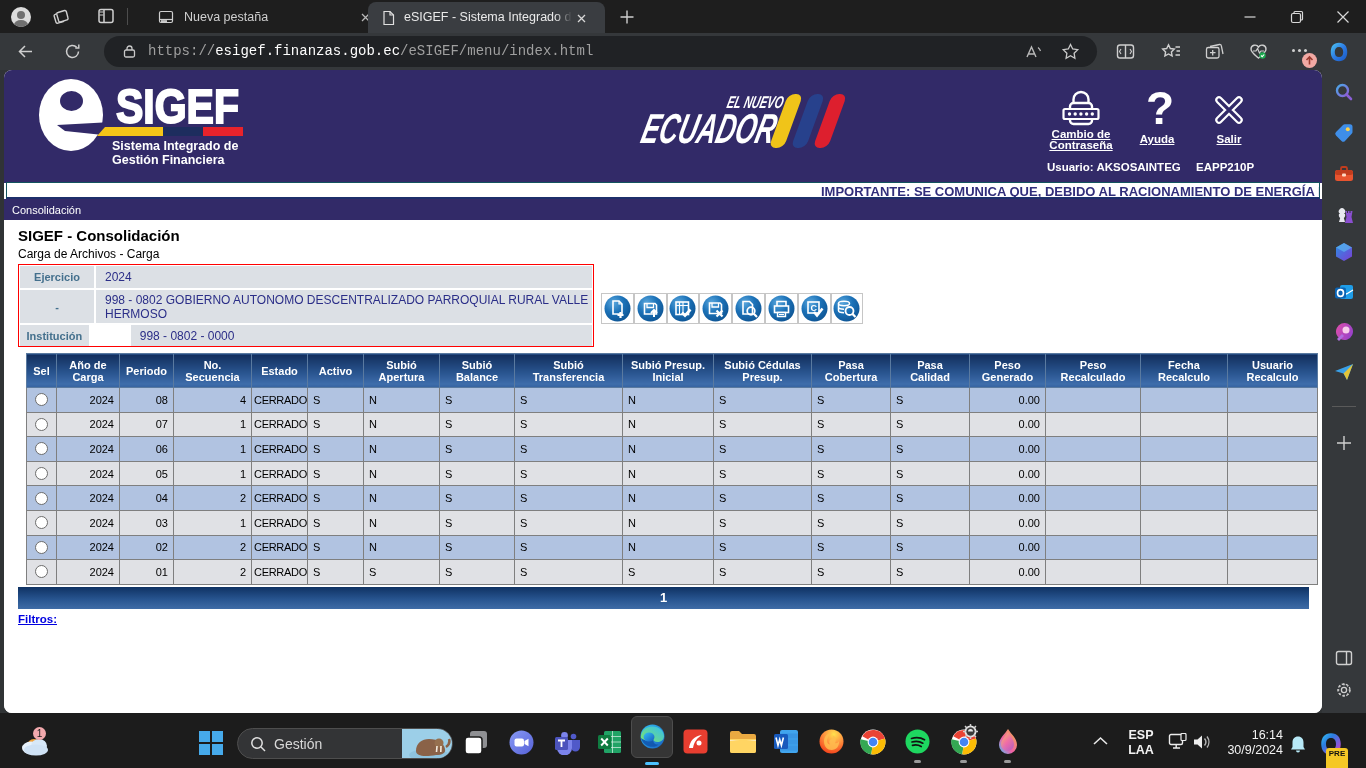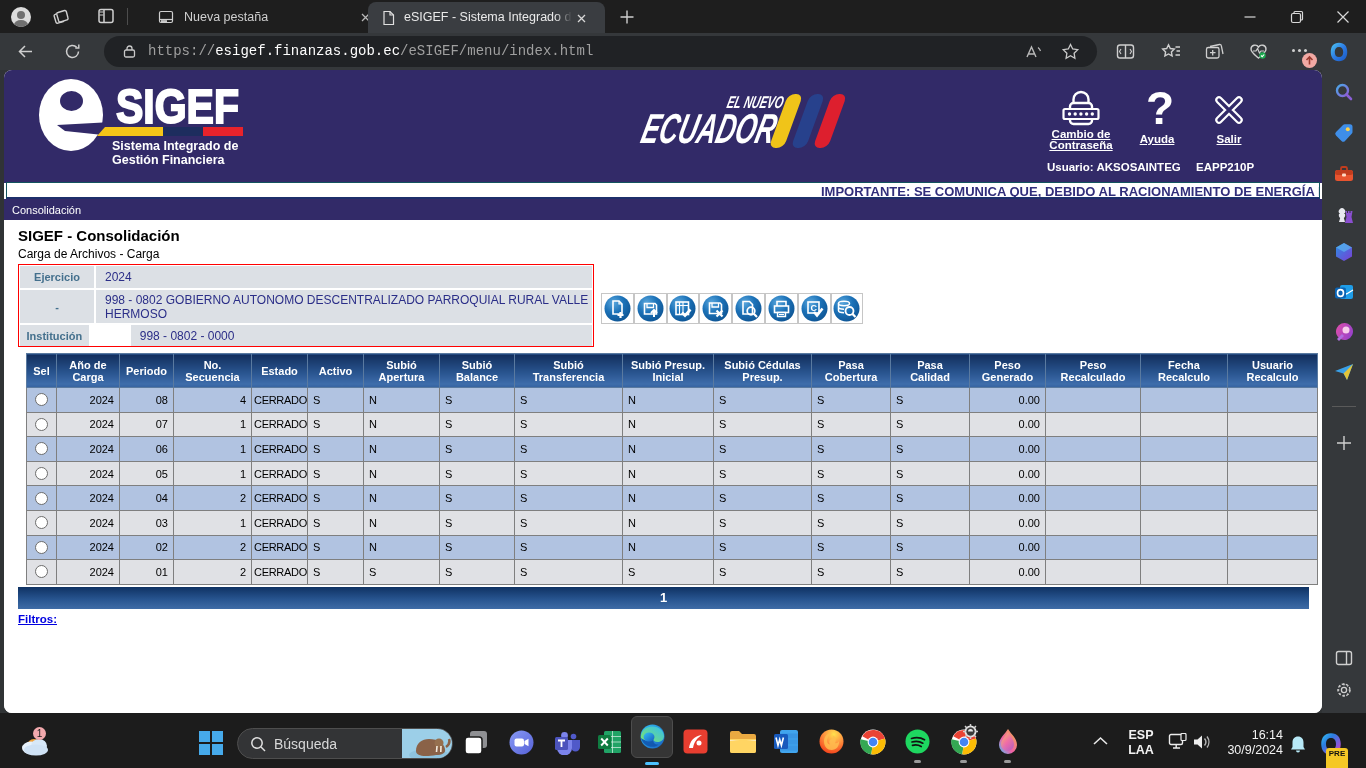--- a/index.html
+++ b/index.html
@@ -639,21 +639,21 @@
           <rect x="0" y="13" width="11" height="11"></rect>
           <rect x="13" y="13" width="11" height="11"></rect>
         </g>
       </svg>
 
     <div style="position:absolute;left:237px;top:15px;width:216px;height:31px;background:#333436;border:1px solid #4e4e4e;border-radius:16px;overflow:hidden;">
       <svg style="position:absolute;left:12px;top:7px;" width="17" height="17" viewBox="0 0 17 17" fill="none" stroke="#e2e2e2" stroke-width="1.5">
           <circle cx="7" cy="7" r="5.2"></circle>
           <path d="M11 11 L15 15"></path>
         </svg>
-      <div style="position:absolute;left:36px;top:7px;font-size:14px;color:#d8d8d8;">Búsqueda</div>
+      <div style="position:absolute;left:36px;top:7px;font-size:14px;color:#d8d8d8;">Gestión</div>
       <div style="position:absolute;left:164px;top:0px;width:52px;height:31px;background:#9ccfe8;">
         <svg width="52" height="31" viewBox="0 0 52 31">
           <ellipse cx="27" cy="26" rx="20" ry="6" fill="#8ec3de"></ellipse>
           <path d="M14 22 C14 14 20 10 27 10 C36 10 42 14 43 20 C44 24 40 26 34 26 C22 28 14 27 14 22z" fill="#8a6248"></path>
           <circle cx="37" cy="14" r="4.5" fill="#96704f"></circle>
           <path d="M35 17 L34.5 23 M39 17 L38.8 23" stroke="#f5ecdf" stroke-width="1.6"></path>
           <path d="M44 18 C47 16 48 13 47 10" stroke="#8a6248" stroke-width="2.5" fill="none"></path>
         </svg>
       </div>
     </div>

